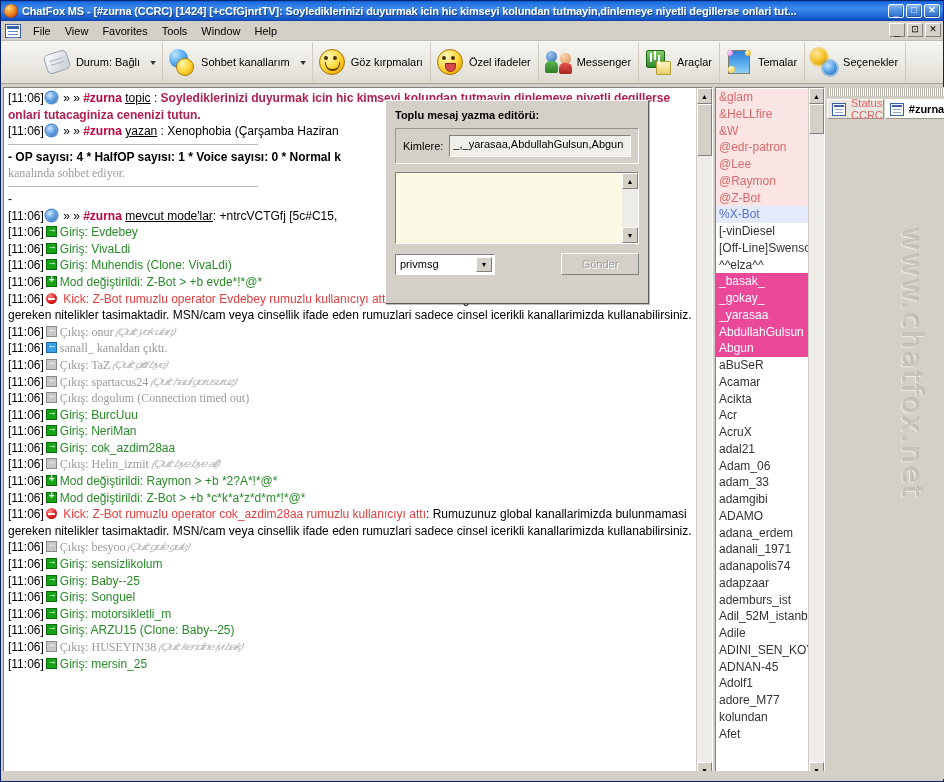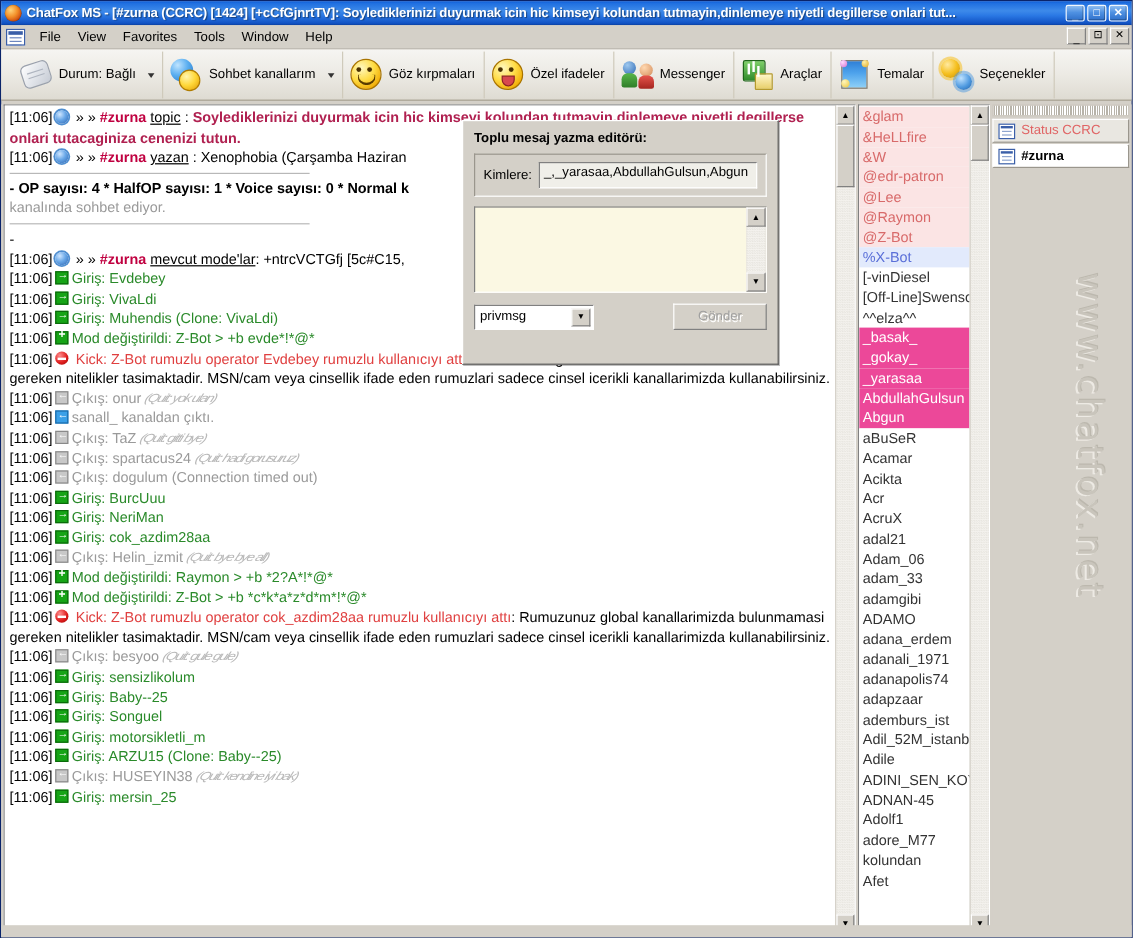--- a/index.html
+++ b/index.html
@@ -92,21 +92,22 @@
   }
   .mdi-btn i { font-style: normal; transform: translateY(-1px); }
   .mdi-btn.min i { transform: translateY(2px); }
 
   
   .toolbar {
     height: 43px;
     background: linear-gradient(to bottom, #f6f5f2 0%, #eceae4 50%, #dedbd2 100%);
     border-bottom: 1px solid #a9a293;
     display: flex; align-items: center;
-    padding: 0 10px;
+    padding: 0 0;
+    justify-content: center;
   }
   .tb-btn {
     height: 39px;
     display: flex; align-items: center;
     padding: 0 7px 0 5px;
     gap: 5px;
     border-right: 1px solid #cfcabb;
     cursor: default;
     white-space: nowrap;
   }
@@ -222,21 +223,21 @@
   .ic-mode:after { content:"+"; position:absolute; left:2px; top:-3px; color:#fff; font-size:10px; line-height:11px; font-weight:bold; }
   .ic-kick {
     border-radius: 50%;
     background: radial-gradient(circle at 35% 30%, #ff8e8e 0%, #e02020 55%, #9c0000 100%);
   }
   .ic-kick:after { content:""; position:absolute; left:2px; top:5px; width:7px; height:2px; background:#fff; }
 
   .t-topic { color: #b02050; font-weight: bold; }
   .t-chan { color: #c00040; font-weight: bold; }
   .t-link { text-decoration: underline; color: #000; }
-  .t-gray { color: #9a9a9a; }
+  .t-gray { color: #9a9a9a; font-family: Liberation Serif, serif; }
   .t-green { color: #2a8a2a; }
   .t-kick { color: #e04040; }
   .t-kickbody { color: #000; }
   .t-normal { color: #000; }
   .t-bold { font-weight: bold; }
   .hr-line { border: 0; border-top: 1px solid #b8b8b8; margin: 4px 0 4px 0; width: 250px; }
   .obscure {
     display: inline-block;
     color: transparent;
     position: relative;
@@ -302,21 +303,21 @@
     position: relative;
     background: #d4d0c8;
     display: flex; flex-direction: column;
   }
   .rail {
     height: 10px;
     background: repeating-linear-gradient(to right, #b7b3a9 0 1px, #ffffff 1px 2px);
     border: 1px solid #cdc9c0;
     margin-bottom: 2px;
   }
-  .tabs { display: flex; flex-direction: column; gap: 1px; }
+  .tabs { display: flex; flex-direction: row; gap: 1px; }
   .tab {
     height: 20px;
     background: #e9e7e1;
     border: 1px solid; border-color: #fff #9a968d #9a968d #fff;
     display: flex; align-items: center;
     padding-left: 4px; gap: 5px;
     font-size: 11px;
   }
   .tab.active { background: #fff; }
   .tab-ico {

